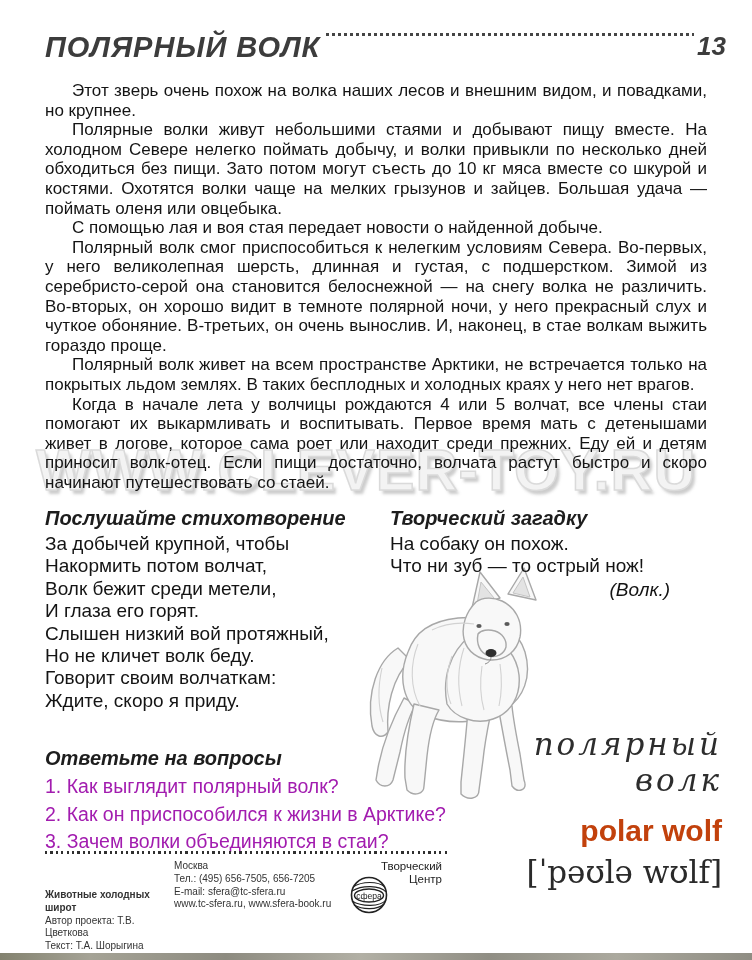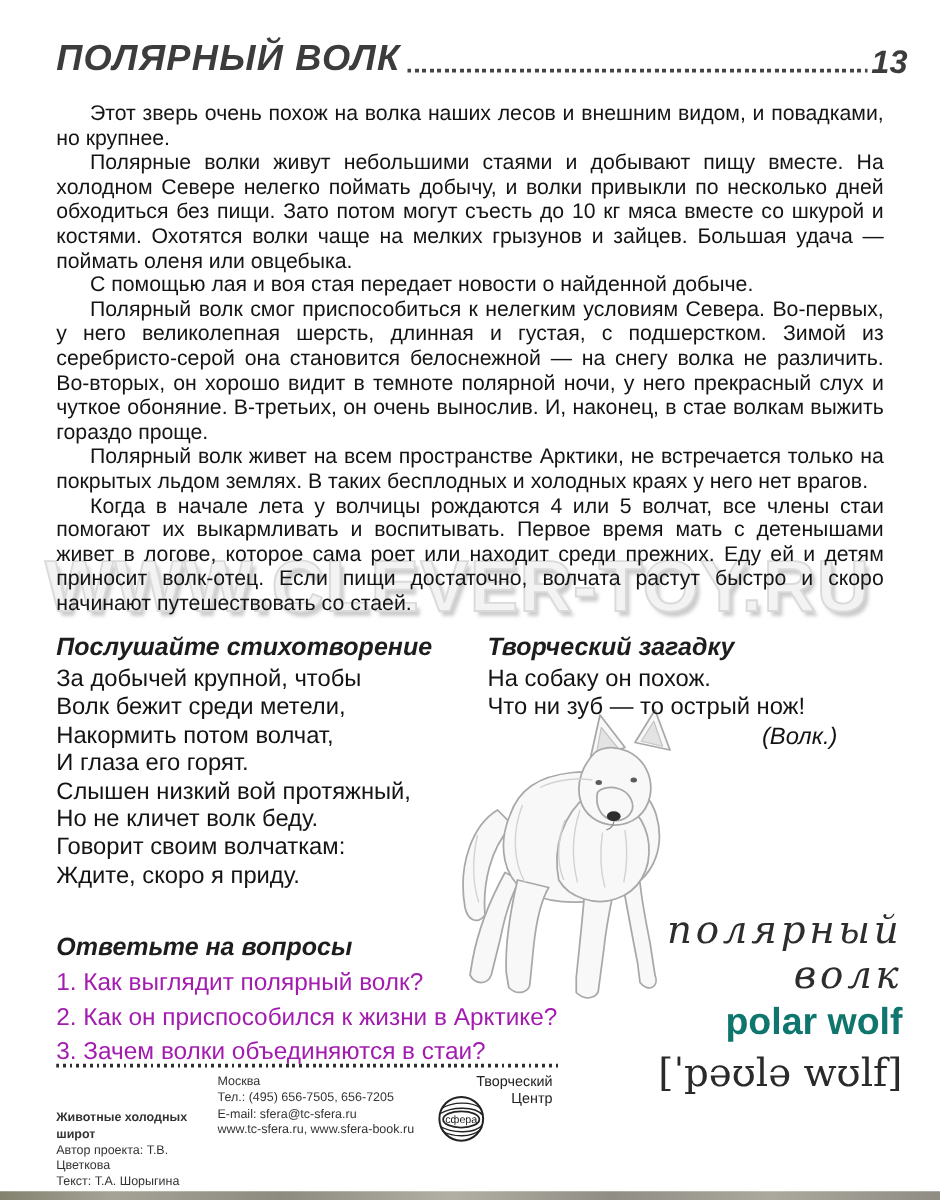--- a/index.html
+++ b/index.html
@@ -1,21 +1,21 @@
 <!DOCTYPE html>
 <html lang="ru"><head>
 <meta charset="utf-8">
 <style>
   html,body{margin:0;padding:0;background:#ffffff;}
   .page{
     position:relative;width:752px;height:960px;overflow:hidden;background:#fff;
     font-family:"Liberation Sans",sans-serif;color:#1a1a1a;
   }
   
-  .title-row{position:absolute;left:45px;right:26px;top:33px;display:flex;align-items:flex-end;}
+  .title-row{position:absolute;left:45px;right:26px;top:33px;display:flex;}
   .page-title{font-style:italic;font-weight:bold;font-size:29px;letter-spacing:1px;
     color:#3c3c3c;white-space:nowrap;line-height:1;}
   .title-leader{flex:1;height:3px;margin:0 3px 4px 6px;
     background:repeating-linear-gradient(90deg,#454545 0 3px,transparent 3px 6px);}
   .page-number{font-style:italic;font-weight:bold;font-size:26px;color:#3c3c3c;line-height:1;}
   
   .body-text{position:absolute;left:45px;top:81px;width:662px;z-index:2;
     font-size:17px;line-height:19.6px;text-align:justify;color:#141414;}
   .body-text p{margin:0;text-indent:27px;}
   
@@ -34,21 +34,21 @@
     padding-right:10px;color:#141414;}
   
   .questions{position:absolute;left:45px;top:746px;width:440px;z-index:2;}
   .question-line{font-size:19.5px;line-height:27.5px;color:#a21caf;}
   
   .wolf-illustration{position:absolute;left:352px;top:560px;width:256px;height:248px;z-index:1;}
   
   .vocab{position:absolute;right:30px;top:726px;text-align:right;z-index:2;}
   .hand-line{font-family:"DejaVu Serif",serif;font-style:italic;font-size:31px;
     line-height:36px;letter-spacing:3px;color:#2d2d2d;margin-left:47px;}
-  .english-term{font-weight:bold;font-size:30px;line-height:40px;color:#0f766e;margin-top:0;}
+  .english-term{font-weight:bold;font-size:30px;line-height:40px;color:#c2410c;margin-top:13px;}
   .ipa{font-family:"DejaVu Serif",serif;font-size:31px;line-height:42px;color:#2a2a2a;}
   
   .publisher{position:absolute;left:45px;top:851px;width:402px;z-index:3;}
   .pub-rule{height:3px;width:100%;margin-bottom:6px;
     background:repeating-linear-gradient(90deg,#2f2f2f 0 2.2px,transparent 2.2px 5.4px);}
   .pub-cols{display:flex;align-items:flex-start;}
   .pub-col{font-size:10px;line-height:12.8px;color:#333;}
   .pub-col-1{width:128px;}
   .pub-col-2{width:170px;margin-left:1px;}
   .pub-series{font-weight:bold;margin-top:29px;}
@@ -79,22 +79,22 @@
     <p>Полярные волки живут небольшими стаями и добывают пищу вместе. На холодном Севере нелегко поймать добычу, и волки привыкли по несколько дней обходиться без пищи. Зато потом могут съесть до 10 кг мяса вместе со шкурой и костями. Охотятся волки чаще на мелких грызунов и зайцев. Большая удача — поймать оленя или овцебыка.</p>
     <p>С помощью лая и воя стая передает новости о найденной добыче.</p>
     <p>Полярный волк смог приспособиться к нелегким условиям Севера. Во-первых, у него великолепная шерсть, длинная и густая, с подшерстком. Зимой из серебристо-серой она становится белоснежной — на снегу волка не различить. Во-вторых, он хорошо видит в темноте полярной ночи, у него прекрасный слух и чуткое обоняние. В-третьих, он очень вынослив. И, наконец, в стае волкам выжить гораздо проще.</p>
     <p>Полярный волк живет на всем пространстве Арктики, не встречается только на покрытых льдом землях. В таких бесплодных и холодных краях у него нет врагов.</p>
     <p>Когда в начале лета у волчицы рождаются 4 или 5 волчат, все члены стаи помогают их выкармливать и воспитывать. Первое время мать с детенышами живет в логове, которое сама роет или находит среди прежних. Еду ей и детям приносит волк-отец. Если пищи достаточно, волчата растут быстро и скоро начинают путешествовать со стаей.</p>
   </div>
 
   <div class="poem">
     <div class="section-heading">Послушайте стихотворение</div>
     <div class="poem-line">За добычей крупной, чтобы</div>
+    <div class="poem-line">Накормить потом волчат,</div>
     <div class="poem-line">Волк бежит среди метели,</div>
-    <div class="poem-line">Накормить потом волчат,</div>
     <div class="poem-line">И глаза его горят.</div>
     <div class="poem-line">Слышен низкий вой протяжный,</div>
     <div class="poem-line">Но не кличет волк беду.</div>
     <div class="poem-line">Говорит своим волчаткам:</div>
     <div class="poem-line">Ждите, скоро я приду.</div>
   </div>
 
   <div class="riddle">
     <div class="section-heading">Творческий загадку</div>
     <div class="riddle-line">На собаку он похож.</div>

